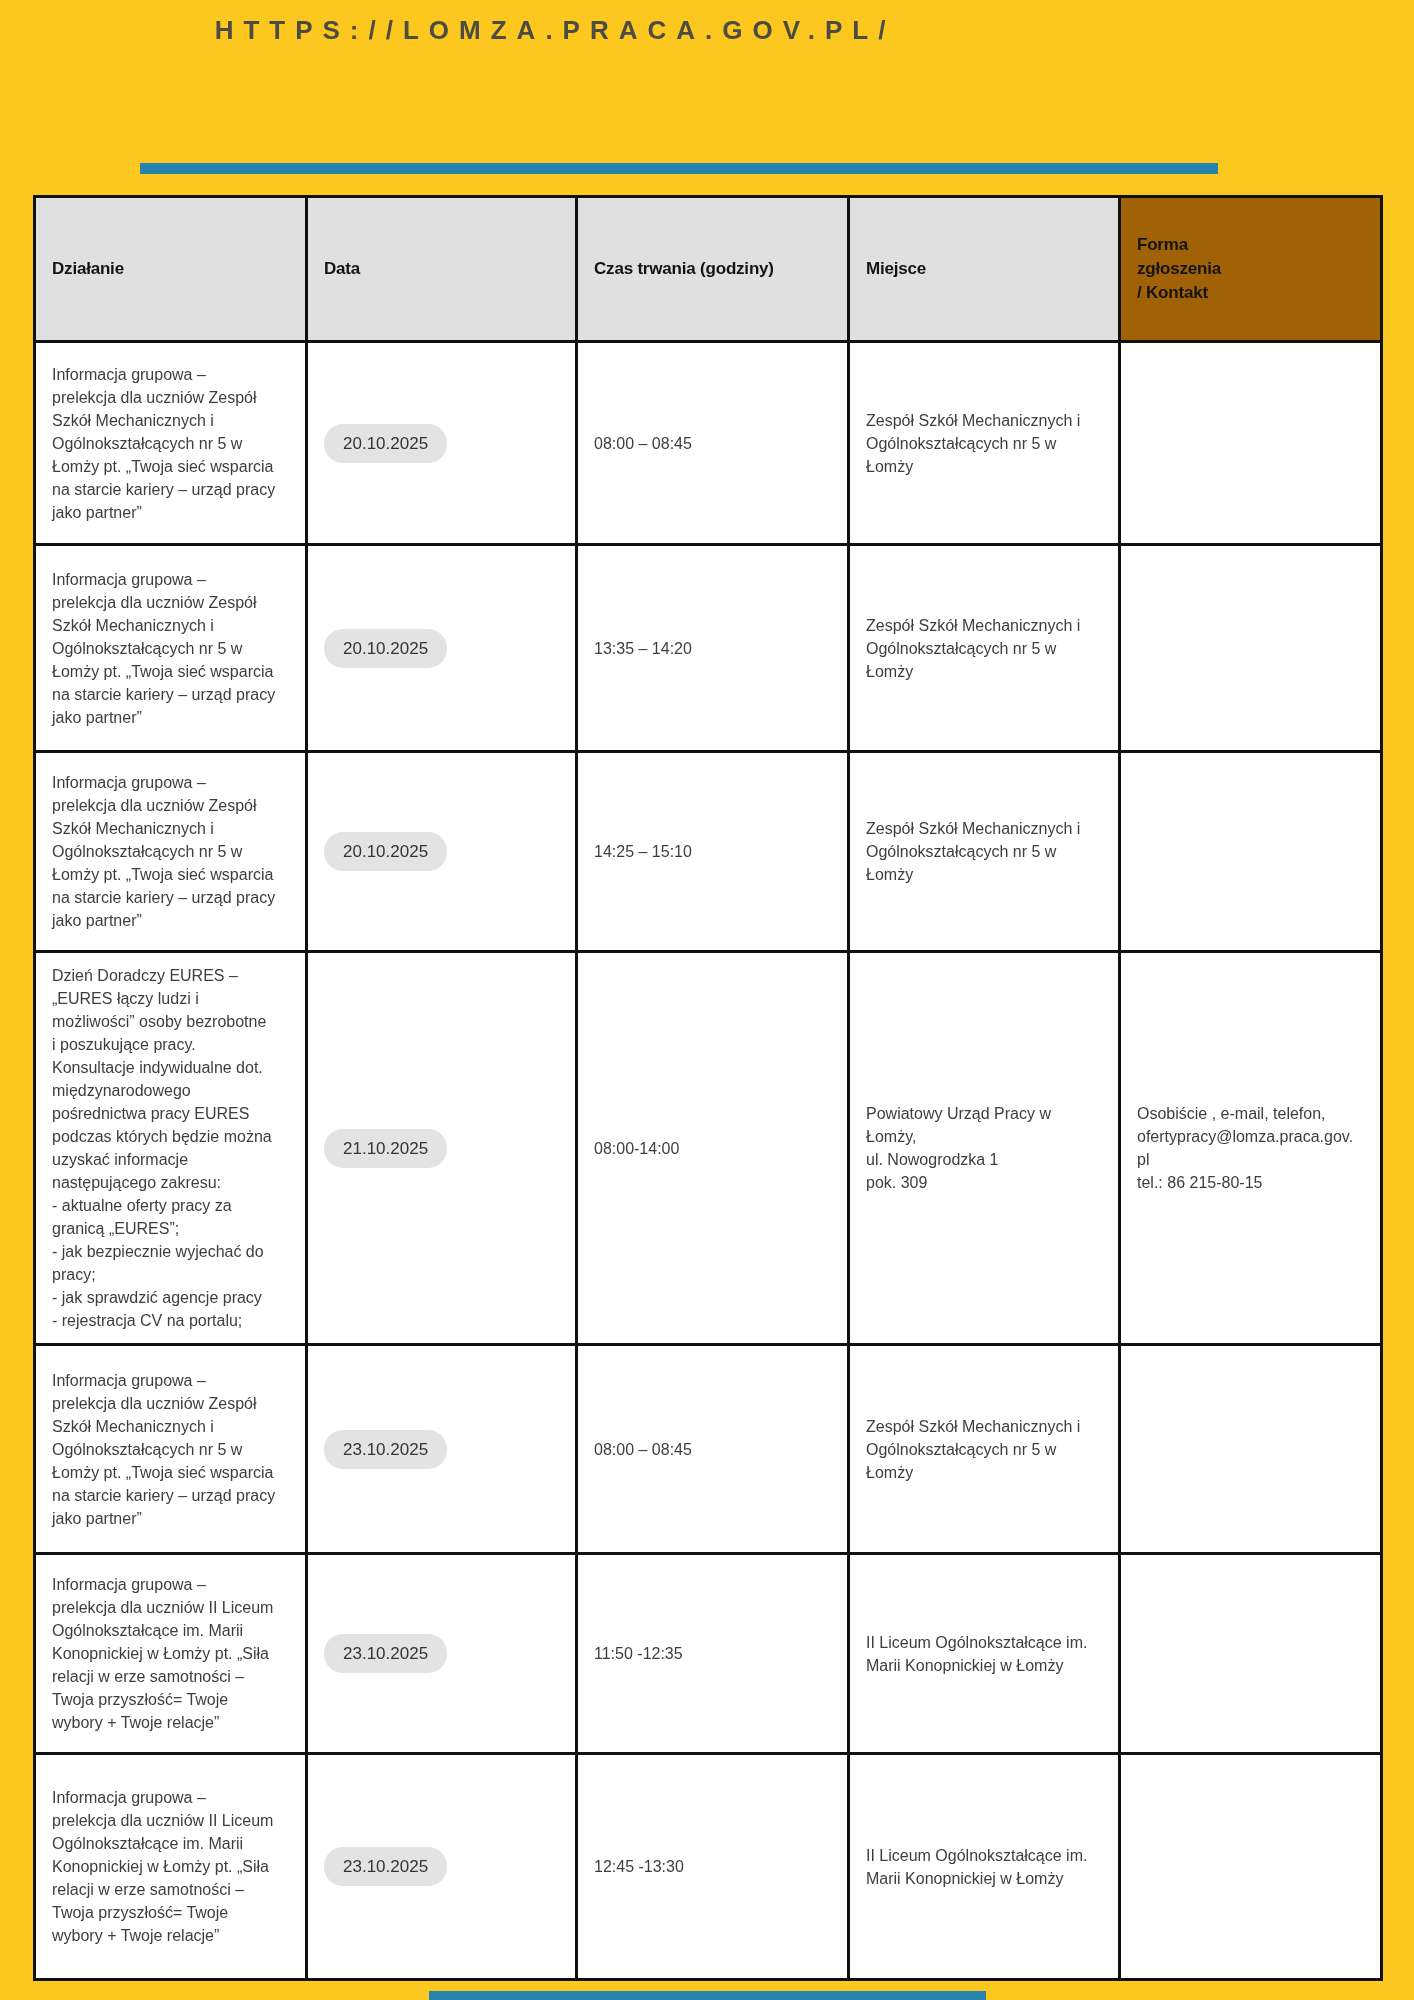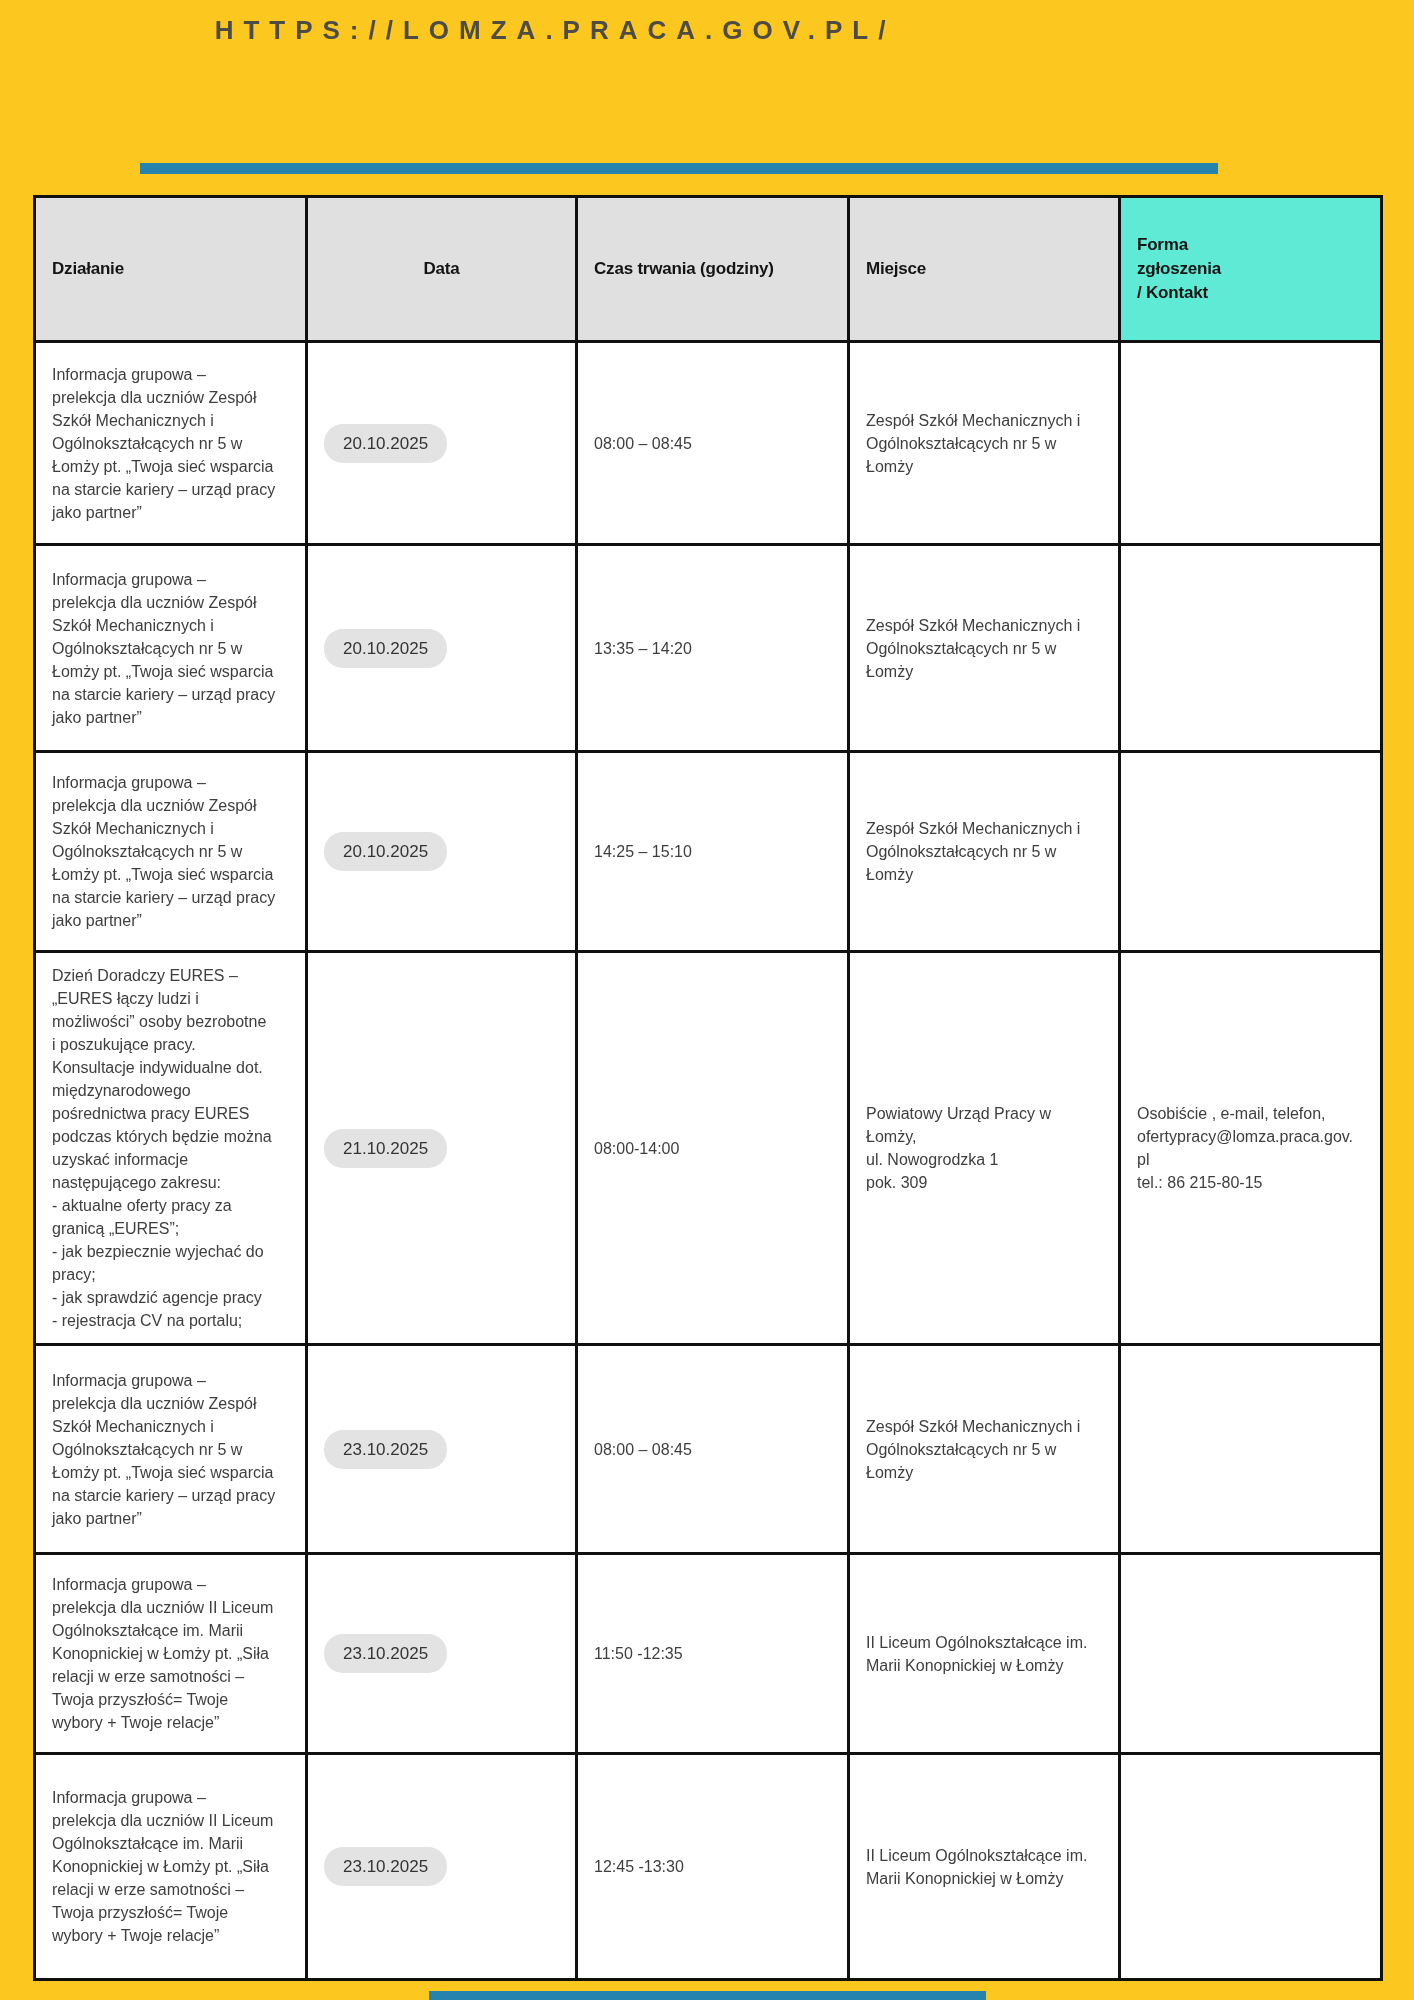--- a/index.html
+++ b/index.html
@@ -123,24 +123,24 @@
   <colgroup>
     <col style="width:272px">
     <col style="width:270px">
     <col style="width:272px">
     <col style="width:271px">
     <col style="width:262px">
   </colgroup>
   <thead>
     <tr>
       <th class="col-dzialanie" style="background: rgb(224, 224, 224);">Działanie</th>
-      <th class="col-data" style="background: rgb(224, 224, 224); text-align: center;">Data</th>
+      <th class="col-data" style="background: rgb(224, 224, 224);">Data</th>
       <th class="col-czas" style="background: rgb(224, 224, 224);">Czas trwania (godziny)</th>
       <th class="col-miejsce" style="background: rgb(224, 224, 224);">Miejsce</th>
-      <th class="col-kontakt" style="background: #5eead4;">Forma
+      <th class="col-kontakt" style="background: #a16207;">Forma
 zgłoszenia
 / Kontakt</th>
     </tr>
   </thead>
   <tbody>
       <tr>
         <td class="cell-action">Informacja grupowa –
 prelekcja dla uczniów Zespół
 Szkół Mechanicznych i
 Ogólnokształcących nr 5 w

